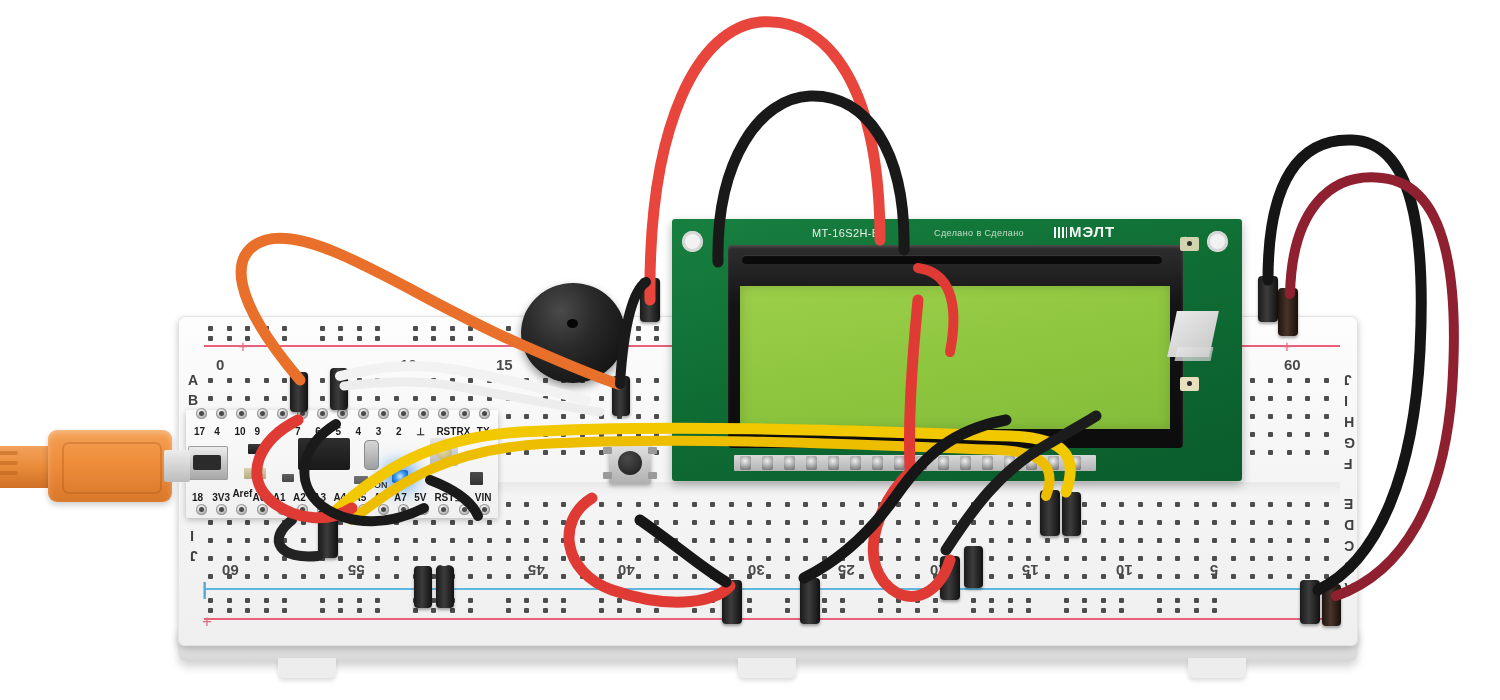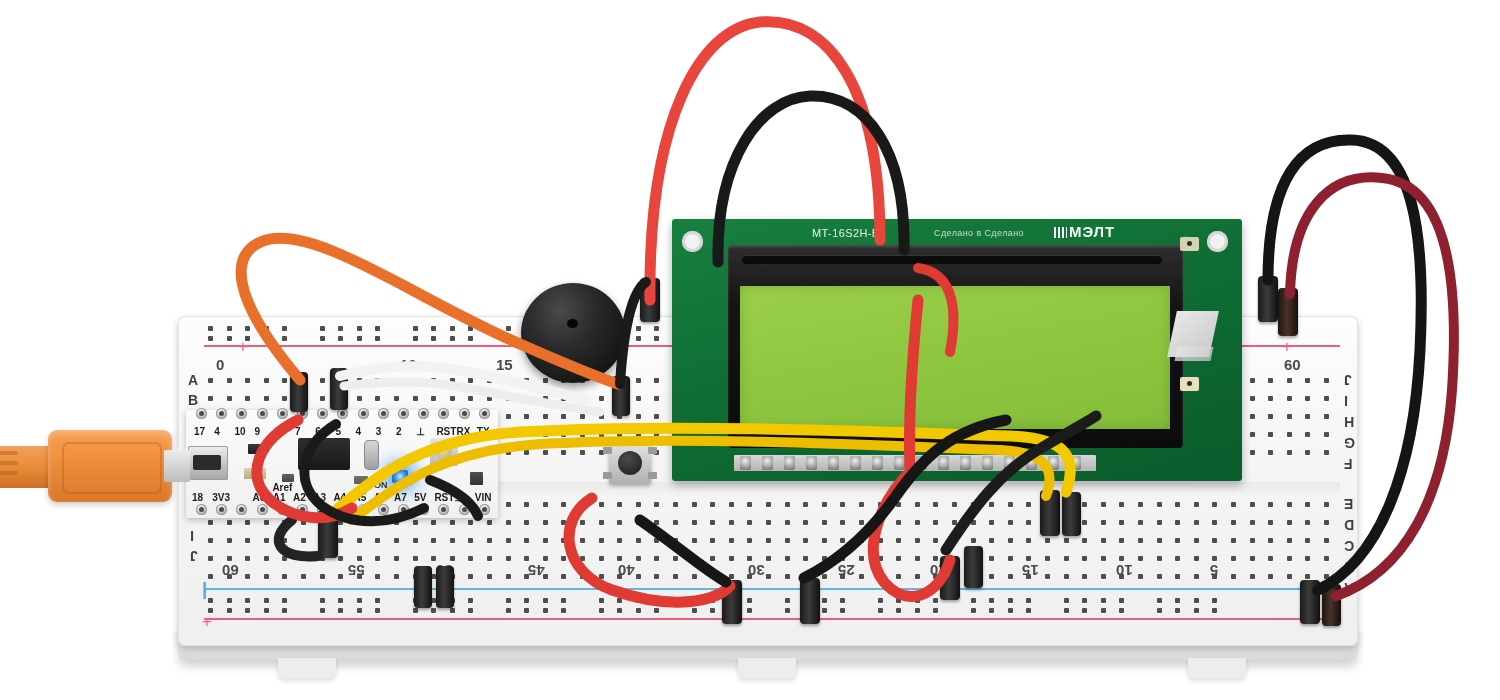--- a/index.html
+++ b/index.html
@@ -1101,21 +1101,21 @@
     <div id="ledblue"></div>
     <div class="smd" style="left:62px;top:34px;width:16px;height:10px;"></div>
     <div class="smdl" style="left:58px;top:58px;width:22px;height:11px;"></div>
     <div class="smd" style="left:96px;top:64px;width:12px;height:8px;opacity:.8;"></div>
     <div class="smd" style="left:168px;top:66px;width:14px;height:8px;opacity:.7;"></div>
     <div class="smd" style="left:284px;top:62px;width:13px;height:13px;opacity:.9;"></div>
     <div class="nlab" style="left:188px;top:70px;font-size:9px;color:#333;">ON</div>
     <div id="nano-bot-labels">
         <div class="nlab" style="left: 6px; top: 82px;">18</div>
         <div class="nlab" style="left: 26.2px; top: 82px;">3V3</div>
-        <div class="nlab" style="left: 46.4px; top: 72px; margin-left: 40px;">Aref</div>
+        <div class="nlab" style="left: 46.4px; top: 78px;">Aref</div>
         <div class="nlab" style="left: 66.6px; top: 82px;">A0</div>
         <div class="nlab" style="left: 86.8px; top: 82px;">A1</div>
         <div class="nlab" style="left: 107px; top: 82px;">A2</div>
         <div class="nlab" style="left: 127.2px; top: 82px;">A3</div>
         <div class="nlab" style="left: 147.4px; top: 82px;">A4</div>
         <div class="nlab" style="left: 167.6px; top: 82px;">A5</div>
         <div class="nlab" style="left: 187.8px; top: 82px;">A6</div>
         <div class="nlab" style="left: 208px; top: 82px;">A7</div>
         <div class="nlab" style="left: 228.2px; top: 82px;">5V</div>
         <div class="nlab" style="left: 248.4px; top: 82px;">RST</div>

